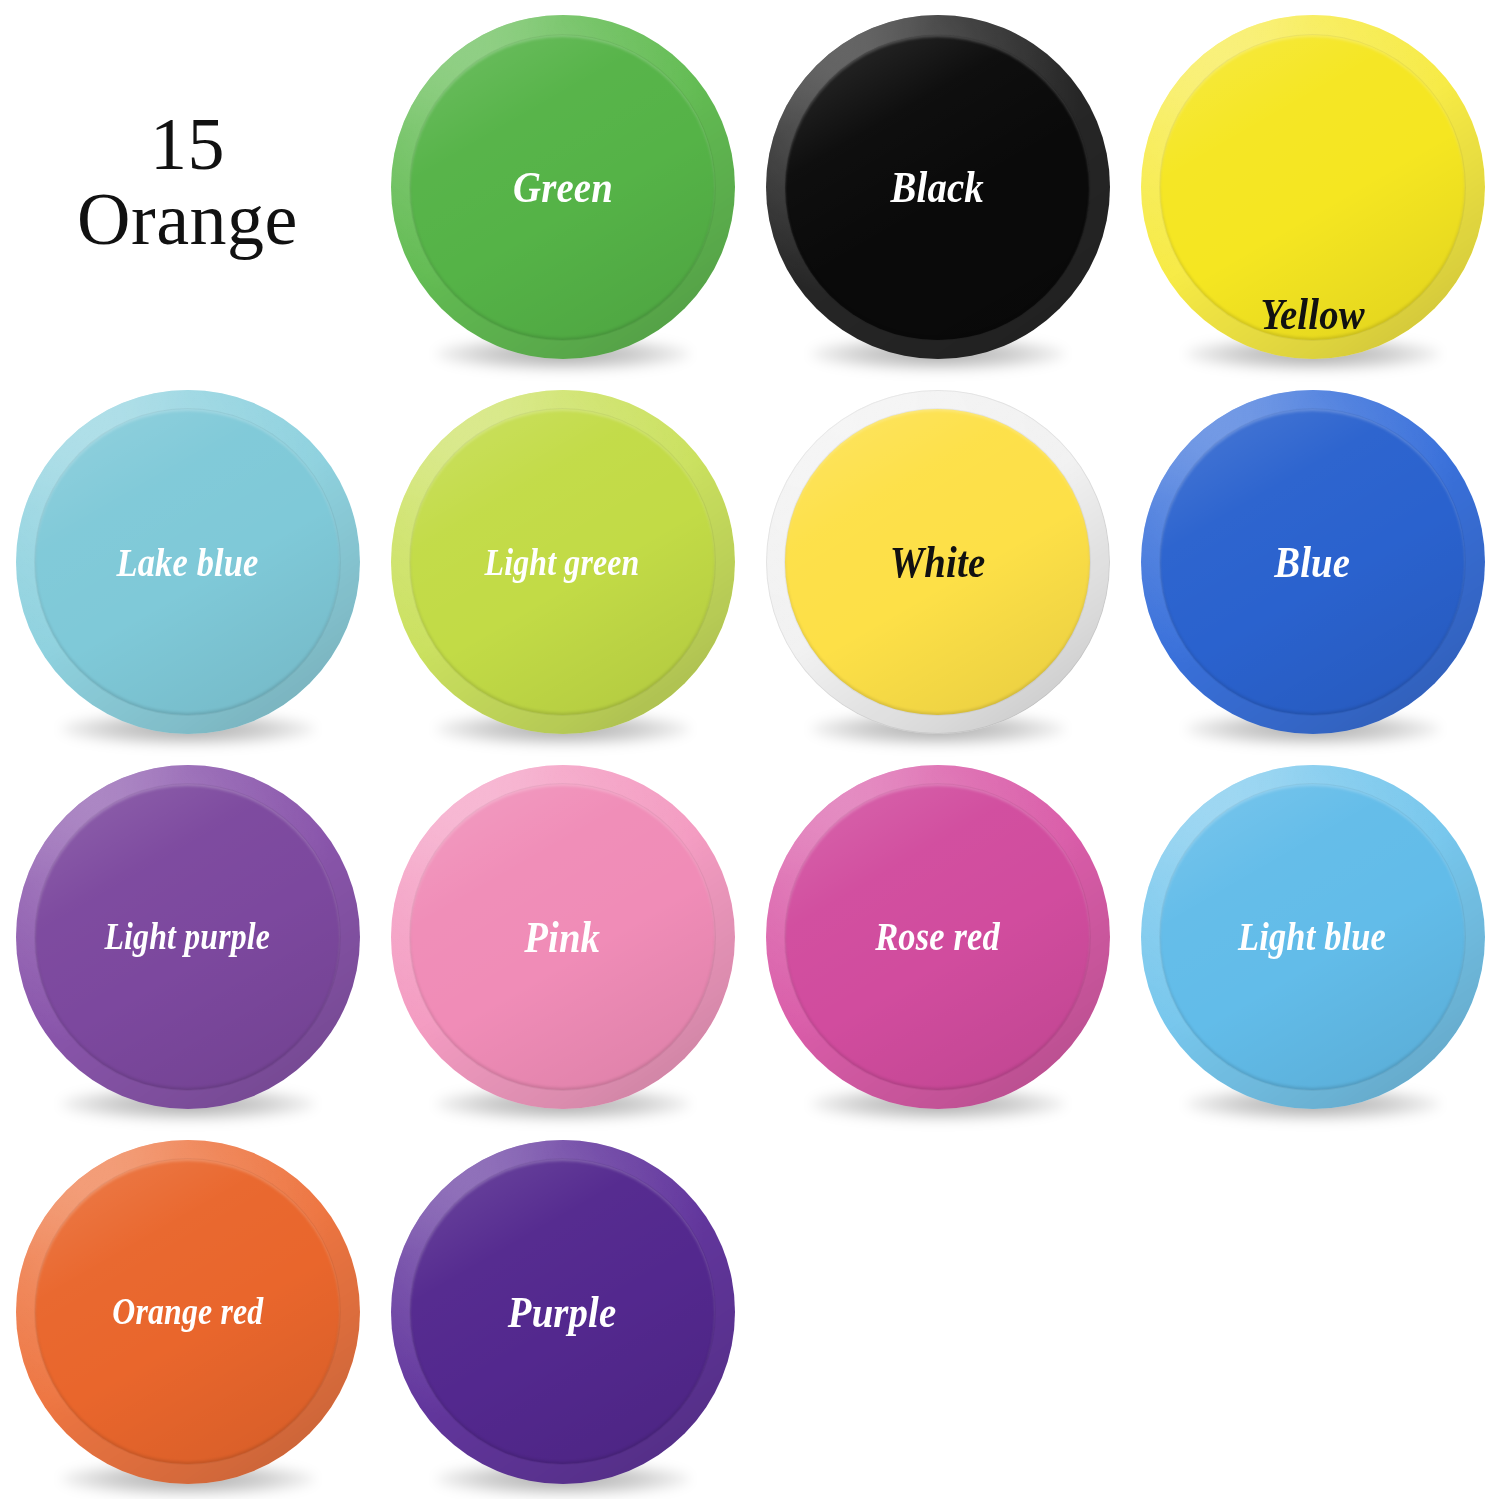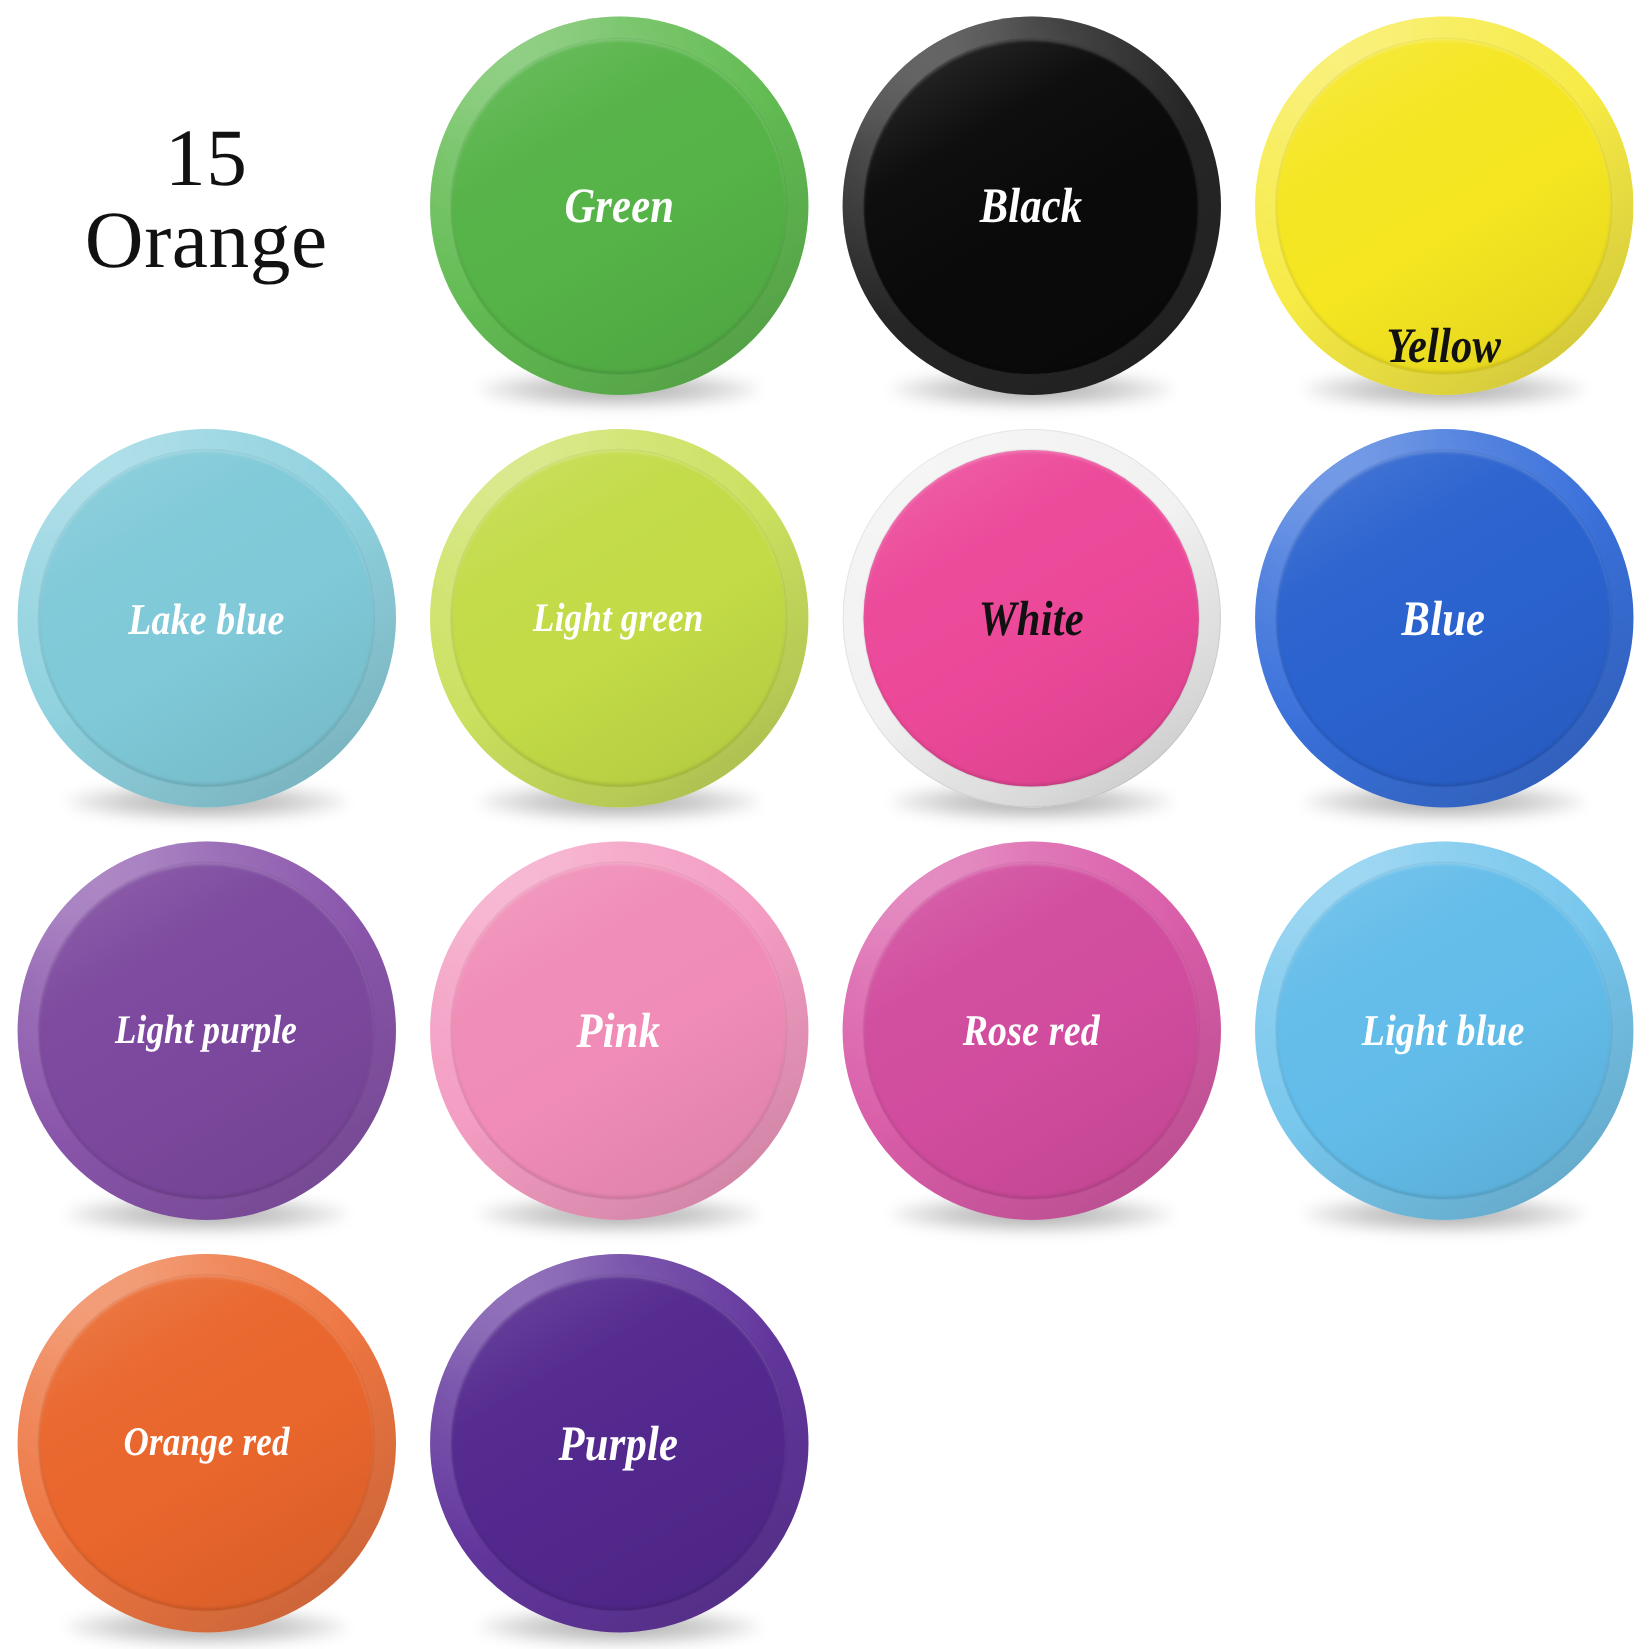--- a/index.html
+++ b/index.html
@@ -204,21 +204,21 @@
           <div class="disc-face" style="background: rgb(194, 219, 70);">
             <span class="disc-label xsmall" style="color: rgb(255, 255, 255);">Light green</span>
           </div>
         </div>
       </div>
     </div>
     <div class="cell">
       <div class="disc-wrap">
         <div class="disc-shadow"></div>
         <div class="disc outlined" style="background: rgb(242, 242, 242);">
-          <div class="disc-face" style="background: #ec4899;">
+          <div class="disc-face" style="background: #fde047;">
             <span class="disc-label" style="color: rgb(17, 17, 17);">White</span>
           </div>
         </div>
       </div>
     </div>
     <div class="cell">
       <div class="disc-wrap">
         <div class="disc-shadow"></div>
         <div class="disc" style="background: rgb(58, 113, 219);">
           <div class="disc-face" style="background: rgb(42, 98, 206);">

